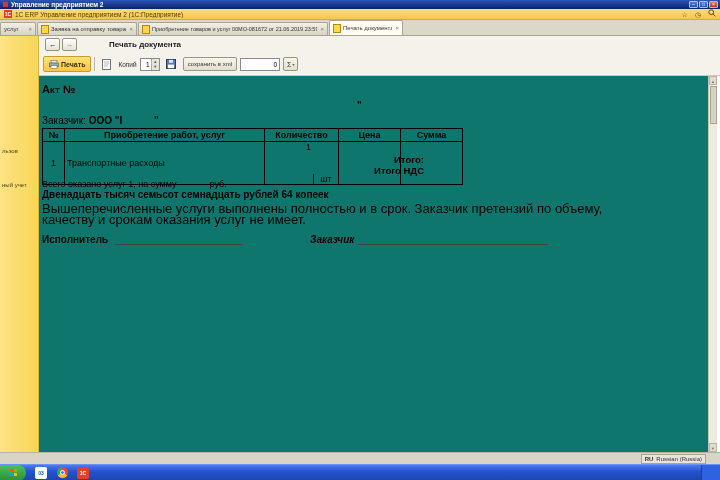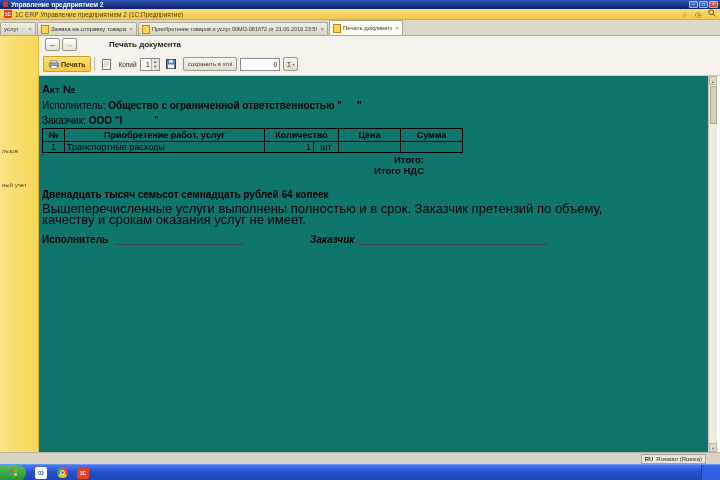--- a/index.html
+++ b/index.html
@@ -72,21 +72,21 @@
   .docline{position:absolute;left:3px;white-space:nowrap;}
   .b{font-weight:bold;}
   #acttable{position:absolute;left:3px;top:52px;width:421px;border-collapse:collapse;table-layout:fixed;}
   #acttable th,#acttable td{border:1px solid #000;font-size:9px;padding:0 2px;overflow:hidden;white-space:nowrap;}
   #acttable th{font-weight:bold;text-align:center;height:12px;}
   #acttable td{height:10px;}
   #acttable td.c{text-align:center;}
   #acttable td.qtycell{padding:0;}
   .qwrap{display:flex;}
   .qwrap .q{flex:1;text-align:right;padding-right:2px;}
-  .qwrap .u{width:24px;border-left:1px solid #000;text-align:center;flex:none;}
+  .qwrap .u{width:24px;border-left:1px solid #000;text-align:center;flex:none;margin-top:32px;}
   .totline{position:absolute;left:10px;width:375px;text-align:right;font-weight:bold;font-size:9.5px;}
   .totval{position:absolute;left:384px;width:40px;text-align:right;font-size:9px;}
   #para{position:absolute;left:3px;top:127px;width:612px;font-size:13px;line-height:11px;white-space:normal;}
   .sigrow{position:absolute;top:158px;left:3px;right:10px;height:12px;}
   .sigline{display:inline-block;border-bottom:1px solid #444;height:10px;vertical-align:bottom;}
 
   
   #vscroll{top:76px;left:708px;width:9px;height:376px;background:#eeece0;border-left:1px solid #c8c4b4;box-sizing:border-box;}
   #vscroll .sarr{height:9px;font-size:4px;line-height:9px;text-align:center;color:#777;background:#e0dccc;border:1px solid #b8b4a4;box-sizing:border-box;}
   #vscroll .thumb{position:absolute;top:10px;left:1px;width:7px;height:38px;background:#d6d2c2;border:1px solid #a9a594;box-sizing:border-box;}
@@ -208,24 +208,20 @@
   <span id="sumfield">0</span>
   <button id="sigmabtn">
     <span>Σ</span>
     <span class="caret">▾</span>
   </button>
 </div>
 
 <div id="doc" class="abs">
   <div class="ttl">Акт №</div>
 
-  <div class="docline" style="top:24px;">
-    <span>Исполнитель:</span>
-    <span class="b">Общество с ограниченной ответственностью "</span>
-  </div>
   <span class="docline b" style="top:24px;left:318px;">"</span>
 
   <div class="docline" style="top:39px;">
     <span>Заказчик:</span>
     <span class="b">ООО "I</span>
   </div>
   <span class="docline b" style="top:39px;left:115px;">"</span>
 
   <table id="acttable">
     <colgroup>
@@ -258,20 +254,25 @@
         <td></td>
       </tr>
     </tbody>
   </table>
 
   <div class="totline" style="top:78px;">Итого:</div>
   <div class="totval" style="top:78px;"></div>
   <div class="totline" style="top:89px;">Итого НДС</div>
   <div class="totval" style="top:89px;"></div>
 
+  <div class="docline" style="top:103px;font-size:9px;">
+    <span>Всего оказано услуг 1, на сумму</span>
+    <span style="display:inline-block;width:28px;"></span>
+    <span>руб.</span>
+  </div>
   <div class="docline b" style="top:113px;">Двенадцать тысяч семьсот семнадцать рублей 64 копеек</div>
 
   <div id="para">Вышеперечисленные услуги выполнены полностью и в срок. Заказчик претензий по объему, качеству и срокам оказания услуг не имеет.</div>
 
   <div class="sigrow">
     <span class="b">Исполнитель</span>
     <span class="sigline" style="width:128px;margin-left:4px;"></span>
     <span class="b" style="position:absolute;left:268px;font-style:italic;">Заказчик</span>
     <span class="sigline" style="position:absolute;left:316px;width:190px;"></span>
   </div>

